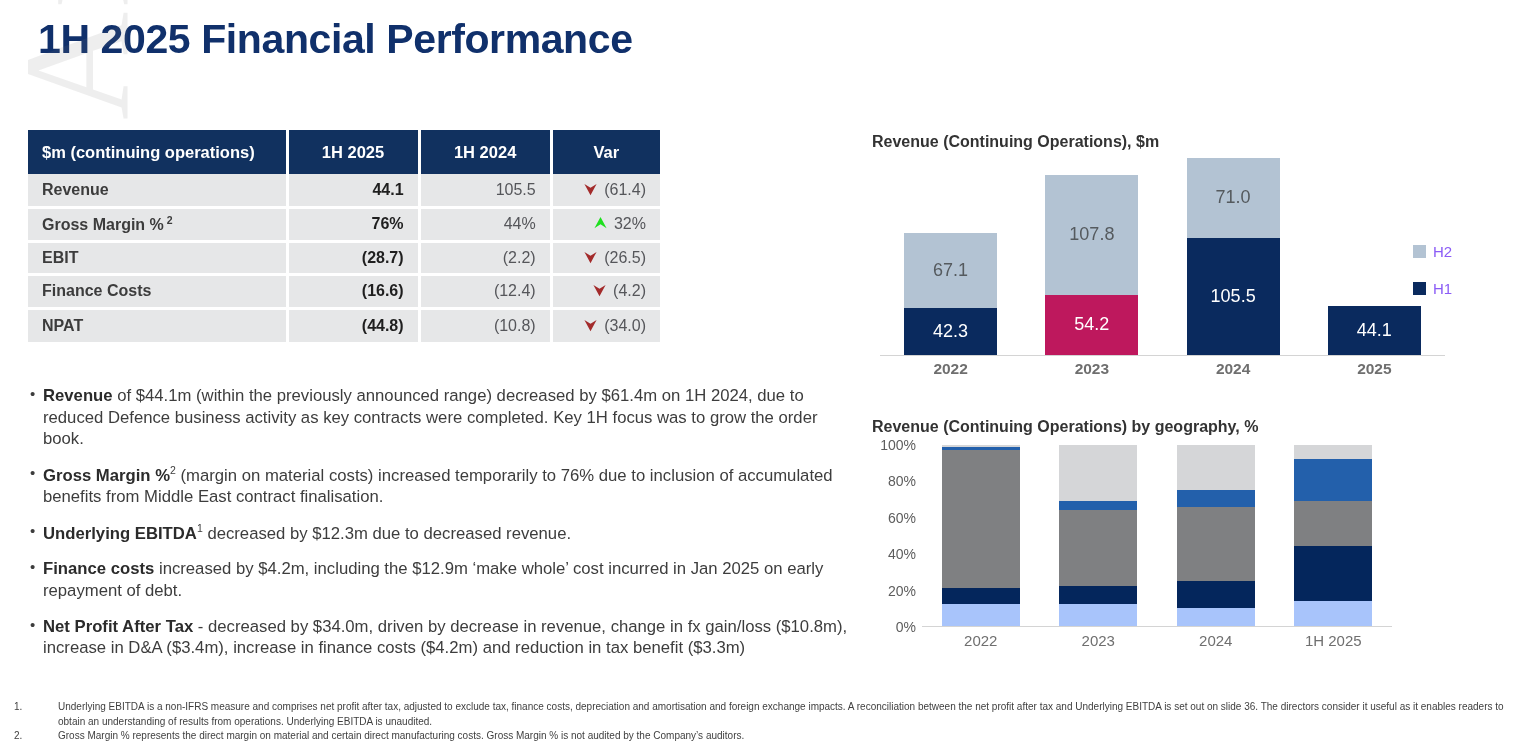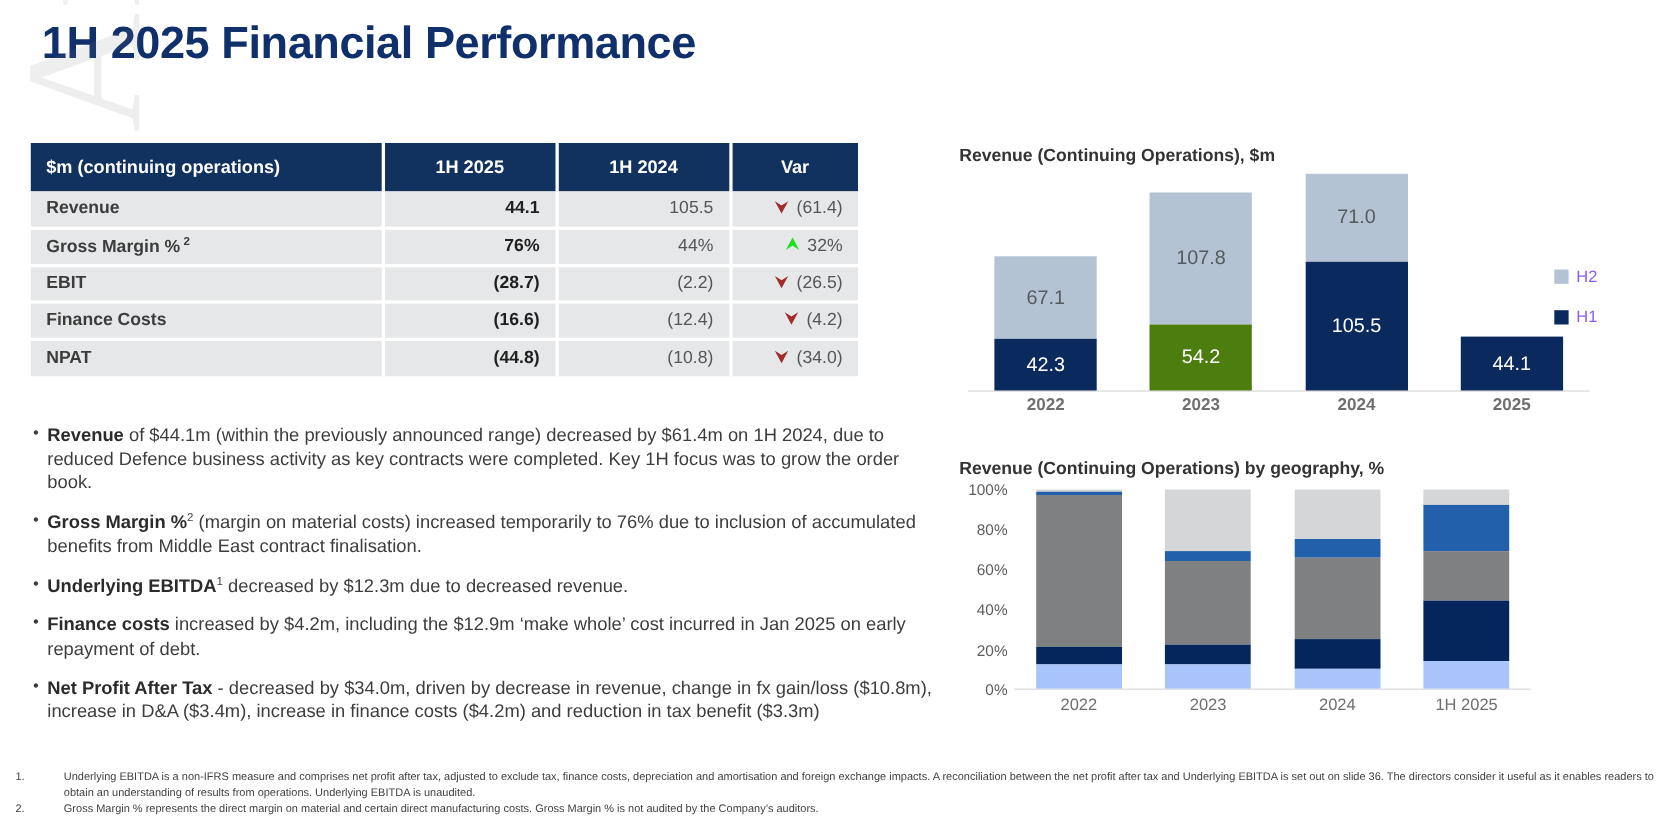--- a/index.html
+++ b/index.html
@@ -29,21 +29,21 @@
   }
   .subtitle {
     position: absolute; left: 41px; top: 56px;
     font-size: 19px; font-weight: bold; color: #8a8c8e;
     white-space: nowrap;
   }
 
   
   .fin-table {
     position: absolute; left: 28px; top: 130px;
-    width: 752px; border-collapse: collapse;
+    width: 632px; border-collapse: collapse;
   }
   .fin-table th {
     background: #11315f; color: #ffffff;
     font-size: 16.5px; font-weight: bold;
     height: 44px; padding: 0 14px;
     border-right: 3px solid #ffffff;
     vertical-align: middle;
   }
   .fin-table th:last-child { border-right: none; }
   .fin-table th.lbl { text-align: left; width: 320px; }
@@ -208,21 +208,21 @@
     <div class="rev-plot" id="rev-plot">
         <div class="rev-col">
           <div class="rev-bar">
             <div class="seg seg-h2" style="height: 74.725px; background: rgb(179, 195, 211);">67.1</div>
             <div class="seg seg-h1" style="height: 47.1068px; background: rgb(10, 42, 94);">42.3</div>
           </div>
         </div>
         <div class="rev-col">
           <div class="rev-bar">
             <div class="seg seg-h2" style="height: 120.05px; background: rgb(179, 195, 211);">107.8</div>
-            <div class="seg seg-h1" style="height: 60.3591px; background: #4d7c0f;">54.2</div>
+            <div class="seg seg-h1" style="height: 60.3591px; background: #be185d;">54.2</div>
           </div>
         </div>
         <div class="rev-col">
           <div class="rev-bar">
             <div class="seg seg-h2" style="height: 79.0682px; background: rgb(179, 195, 211);">71.0</div>
             <div class="seg seg-h1" style="height: 117.489px; background: rgb(10, 42, 94);">105.5</div>
           </div>
         </div>
         <div class="rev-col">
           <div class="rev-bar">

